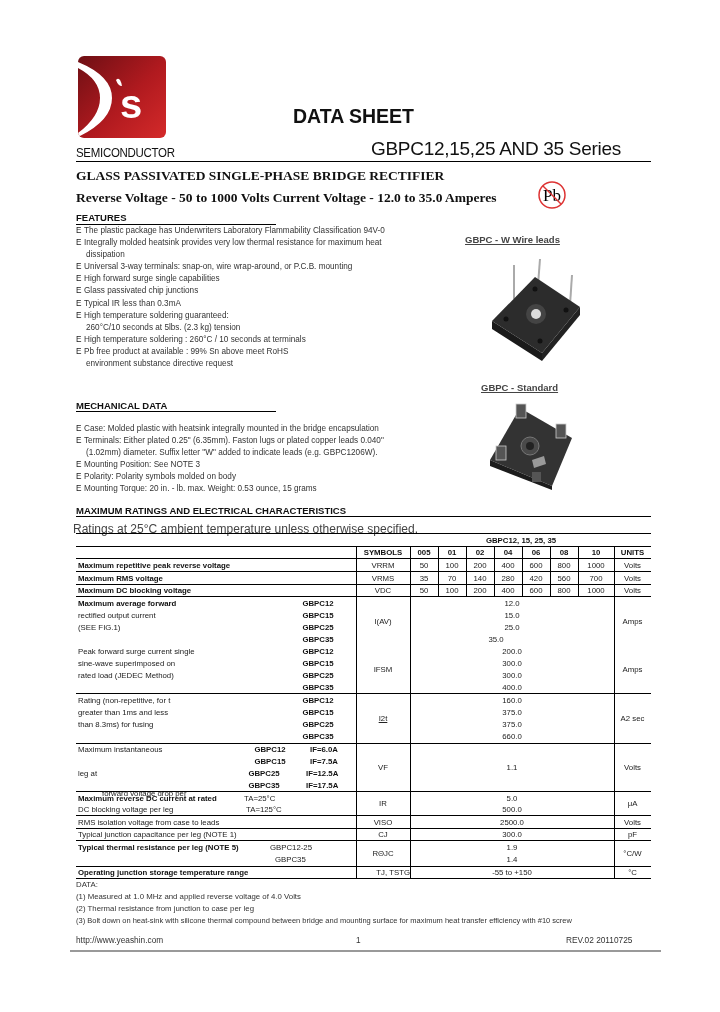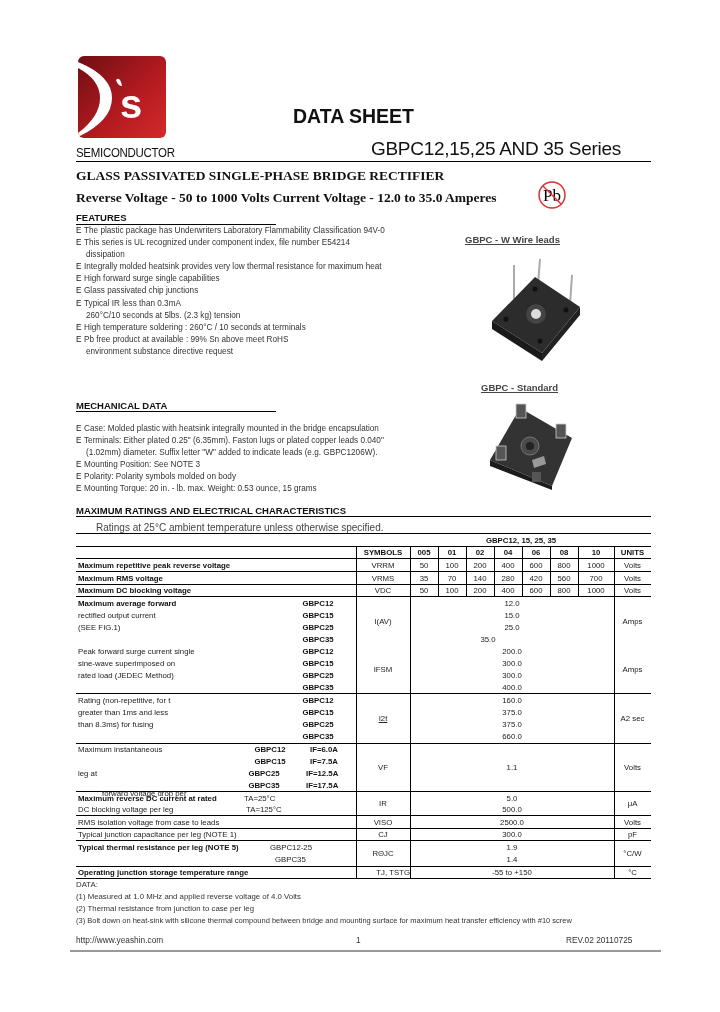--- a/index.html
+++ b/index.html
@@ -25,21 +25,21 @@
   .bul { font-size: 8.2px; color: #333; line-height: 12.1px; white-space: nowrap; }
   .bul .e { display: inline-block; width: 8px; color: #222; }
   .bul.cont { padding-left: 10px; }
 
   .pic-label { font-size: 9.5px; font-weight: bold; color: #444; text-decoration: underline; }
   .pkg { background: #fff; }
 
   
   .mr-title { left: 76px; top: 505px; font-size: 9.5px; font-weight: bold; }
   .mr-line { left: 76px; top: 516px; width: 575px; height: 1px; background: #000; }
-  .ratings { left: 87px; top: 522px; font-size: 10px; color: #444; padding-left: 9px; }
+  .ratings { left: 64px; top: 522px; font-size: 12px; color: #444; padding-left: 9px; }
   .hline { position: absolute; height: 1px; background: #000; }
   .vline { position: absolute; width: 1px; background: #000; }
   .cell { position: absolute; font-size: 7.8px; white-space: nowrap; color: #222; }
   .b { font-weight: bold; color: #111; }
   .c { text-align: center; }
   .r { text-align: center; }
 
   .notes { font-size: 7.8px; color: #333; line-height: 12px; }
   .footer { font-size: 8.3px; color: #333; }
   .footer-line { left: 70px; top: 950px; width: 591px; height: 2px; background: #999; }
@@ -65,26 +65,27 @@
     <text x="15" y="21" text-anchor="middle" font-family="Liberation Serif, serif" font-size="17" fill="#000">Pb</text>
     <circle cx="15" cy="15" r="13" fill="none" stroke="#d33" stroke-width="1.5"></circle>
     <line x1="6" y1="6" x2="24" y2="24" stroke="#d33" stroke-width="1.5"></line>
   </svg>
 </div>
 
 <div class="abs sec-title" style="left:76px;top:212px;">FEATURES</div>
 <div class="abs sec-line" style="left:76px;top:224px;width:200px;"></div>
 <div class="abs" style="left:76px;top:225px;">
   <div class="bul"><span class="e">E</span><span>The plastic package has Underwriters Laboratory Flammability Classification 94V-0</span></div>
-  <div class="bul"><span class="e">E</span><span>This series is UL recognized under component index, file number E54214</span></div>
+  <div class="bul"><span class="e">E</span><span>Integrally molded heatsink provides very low thermal resistance for maximum heat</span></div>
   <div class="bul cont">dissipation</div>
-  <div class="bul"><span class="e">E</span><span>Integrally molded heatsink provides very low thermal resistance for maximum heat</span></div>
+  <div class="bul"><span class="e">E</span><span>Universal 3-way terminals: snap-on, wire wrap-around, or P.C.B. mounting</span></div>
   <div class="bul"><span class="e">E</span><span>High forward surge single capabilities</span></div>
   <div class="bul"><span class="e">E</span><span>Glass passivated chip junctions</span></div>
   <div class="bul"><span class="e">E</span><span>Typical IR less than 0.3mA</span></div>
+  <div class="bul"><span class="e">E</span><span>High temperature soldering guaranteed:</span></div>
   <div class="bul cont">260°C/10 seconds at 5lbs. (2.3 kg) tension</div>
   <div class="bul"><span class="e">E</span><span>High temperature soldering : 260°C / 10 seconds at terminals</span></div>
   <div class="bul"><span class="e">E</span><span>Pb free product at available : 99% Sn above meet RoHS</span></div>
   <div class="bul cont">environment substance directive request</div>
 </div>
 
 <div class="abs pic-label" style="left:465px;top:234px;">GBPC - W  Wire leads</div>
 <div class="abs pkg" style="left:480px;top:255px;width:110px;height:110px;">
   <svg viewBox="0 0 110 110" width="110" height="110">
     <line x1="34" y1="10" x2="34" y2="44" stroke="#aaa" stroke-width="2"></line>
@@ -213,21 +214,21 @@
   <div class="cell" style="left:78px;top:611px;">rectified output current</div>
   <div class="cell" style="left:78px;top:623px;">(SEE FIG.1)</div>
   <div class="cell b r" style="left:290px;top:599px;width:56px;">GBPC12</div>
   <div class="cell b r" style="left:290px;top:611px;width:56px;">GBPC15</div>
   <div class="cell b r" style="left:290px;top:623px;width:56px;">GBPC25</div>
   <div class="cell b r" style="left:290px;top:635px;width:56px;">GBPC35</div>
   <div class="cell c" style="left:356px;top:617px;width:54px;">I(AV)</div>
   <div class="cell c" style="left:410px;top:599px;width:204px;">12.0</div>
   <div class="cell c" style="left:410px;top:611px;width:204px;">15.0</div>
   <div class="cell c" style="left:410px;top:623px;width:204px;">25.0</div>
-  <div class="cell c" style="left:386px;top:635px;width:204px;">35.0</div>
+  <div class="cell c" style="left:394px;top:635px;width:204px;">35.0</div>
   <div class="cell c" style="left:614px;top:617px;width:37px;">Amps</div>
 </div>
 
 <div>
   <div class="cell" style="left:78px;top:647px;">Peak forward surge current single</div>
   <div class="cell" style="left:78px;top:659px;">sine-wave superimposed on</div>
   <div class="cell" style="left:78px;top:671px;">rated load (JEDEC Method)</div>
   <div class="cell b r" style="left:290px;top:647px;width:56px;">GBPC12</div>
   <div class="cell b r" style="left:290px;top:659px;width:56px;">GBPC15</div>
   <div class="cell b r" style="left:290px;top:671px;width:56px;">GBPC25</div>

